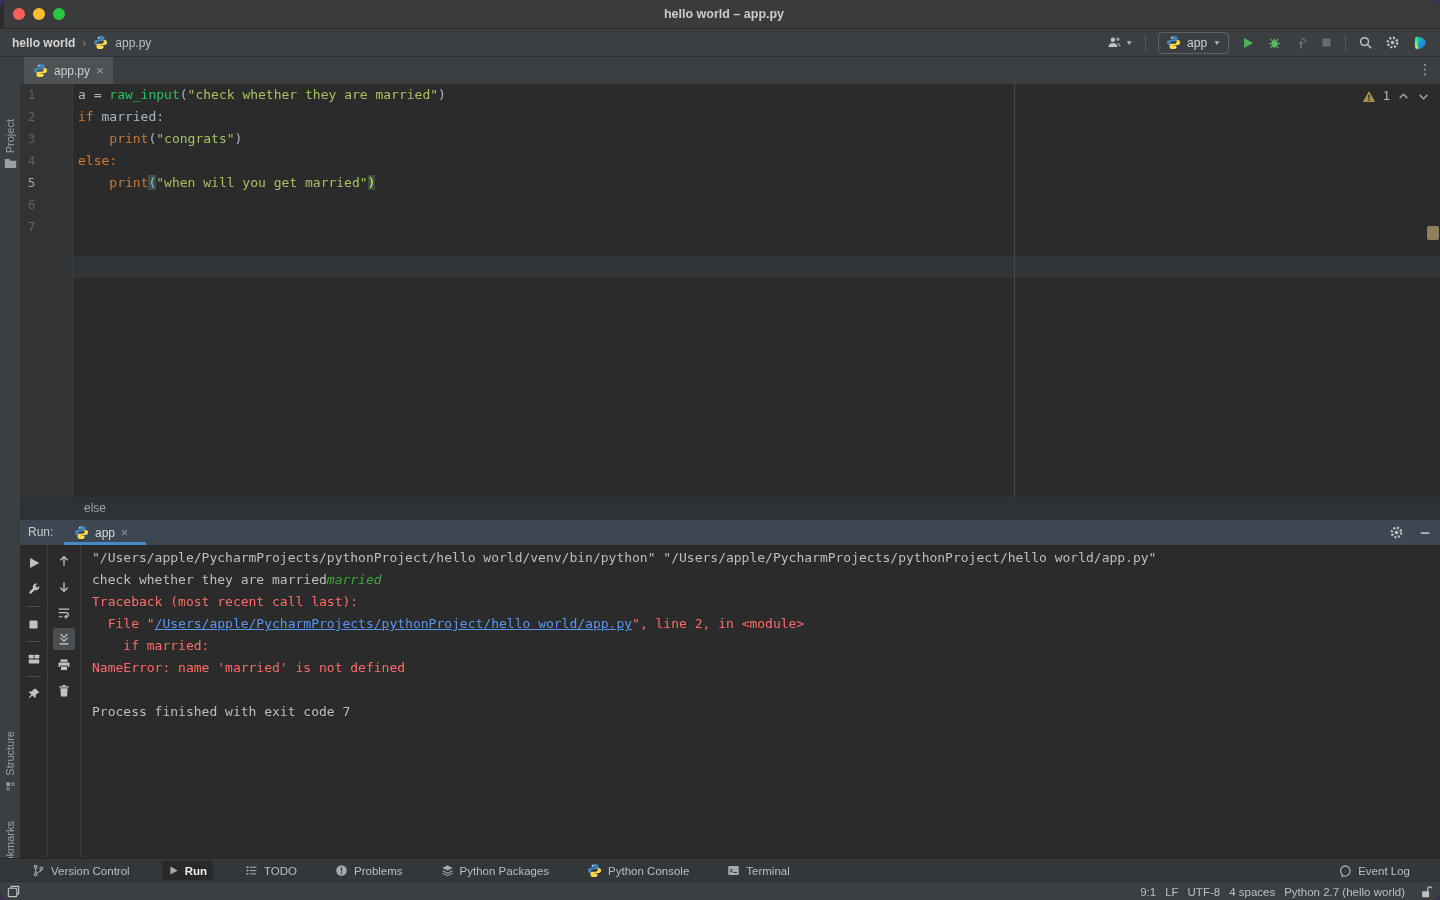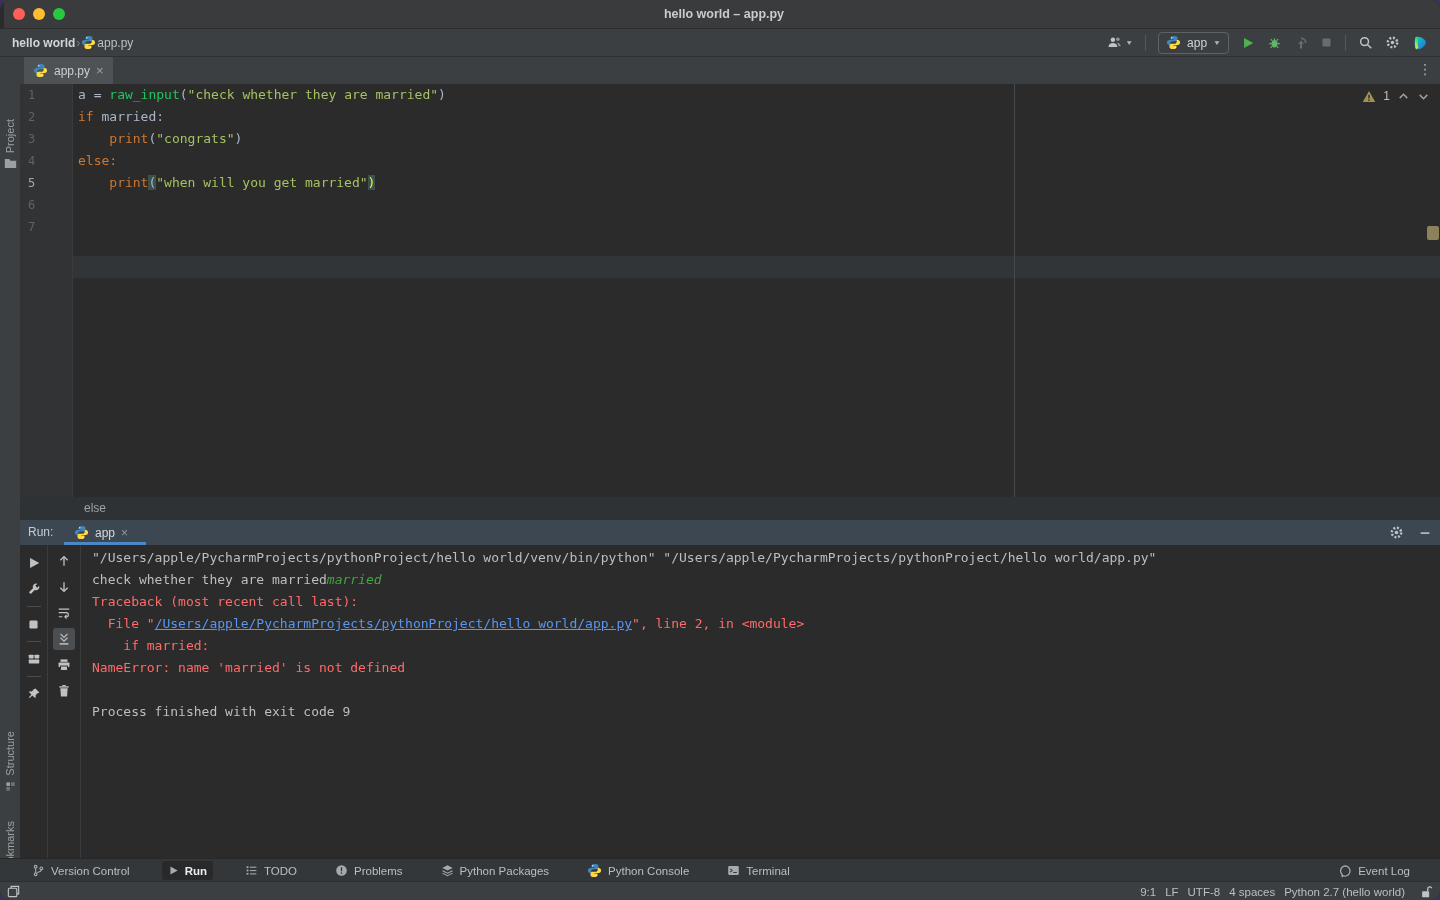--- a/index.html
+++ b/index.html
@@ -16,21 +16,21 @@
   .titlebar{position:absolute;left:4px;top:0;width:100%;height:28px;background:#3a3b3c;border-bottom:1px solid #2c2c2c;}
   .tl{position:absolute;top:8px;width:12px;height:12px;border-radius:50%;}
   .tl.red{left:9px;background:#ff5f57;}
   .tl.yellow{left:29px;background:#febc2e;}
   .tl.green{left:49px;background:#28c840;}
   .win-title{position:absolute;left:0;right:0;top:0;height:28px;line-height:28px;text-align:center;
     font-size:12.5px;font-weight:bold;color:#c9cbcd;}
   
   .navbar{position:absolute;left:0;top:29px;width:100%;height:27px;background:#3c3f41;border-bottom:1px solid #303030;
     display:flex;align-items:center;}
-  .nav-left{display:flex;align-items:center;gap:1px;padding-left:12px;}
+  .nav-left{display:flex;align-items:center;gap:7px;padding-left:12px;}
   .nav-project{font-size:12px;font-weight:bold;color:#d3d5d7;}
   .nav-sep{color:#7c7f81;font-size:12px;}
   .nav-file{font-size:12px;color:#bcbec0;}
   .nav-right{margin-left:auto;display:flex;align-items:center;gap:12px;padding-right:12px;}
   .icon{display:inline-flex;align-items:center;justify-content:center;color:#c0c3c5;}
   .icon svg{display:block;}
   .icon.dim{color:#686c6e;}
   .vbar{width:1px;height:16px;background:#54575a;}
   .run-combo{display:flex;align-items:center;gap:6px;border:1px solid #5f6365;border-radius:4px;
     height:20px;padding:0 7px;}
@@ -440,21 +440,21 @@
       </div>
     <div class="console-border"></div>
     <div class="console" id="console">
         <div class="con-line"><span class="con-stdout">"/Users/apple/PycharmProjects/pythonProject/hello world/venv/bin/python" "/Users/apple/PycharmProjects/pythonProject/hello world/app.py"</span></div>
         <div class="con-line"><span class="con-stdout">check whether they are married</span><span class="con-input">married</span></div>
         <div class="con-line"><span class="con-error">Traceback (most recent call last):</span></div>
         <div class="con-line"><span class="con-error">  File "</span><span class="con-link">/Users/apple/PycharmProjects/pythonProject/hello world/app.py</span><span class="con-error">", line 2, in &lt;module&gt;</span></div>
         <div class="con-line"><span class="con-error">    if married:</span></div>
         <div class="con-line"><span class="con-error">NameError: name 'married' is not defined</span></div>
         <div class="con-line">&nbsp;</div>
-        <div class="con-line"><span class="con-stdout">Process finished with exit code 9</span></div>
+        <div class="con-line"><span class="con-stdout">Process finished with exit code 7</span></div>
       </div>
   </div>
 
   <div class="bottombar">
     <div class="bb-items" id="bb-items">
         <div class="bb-item">
           <span class="icon">
             <svg width="13" height="13" viewBox="0 0 16 16" fill="none" stroke="currentColor" stroke-width="1.4">
               <circle cx="4.5" cy="3.4" r="1.7"></circle>
               <circle cx="4.5" cy="12.6" r="1.7"></circle>

